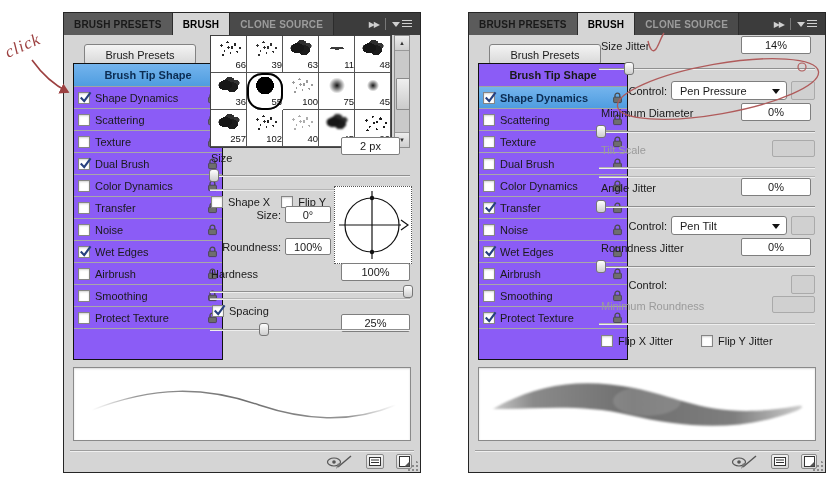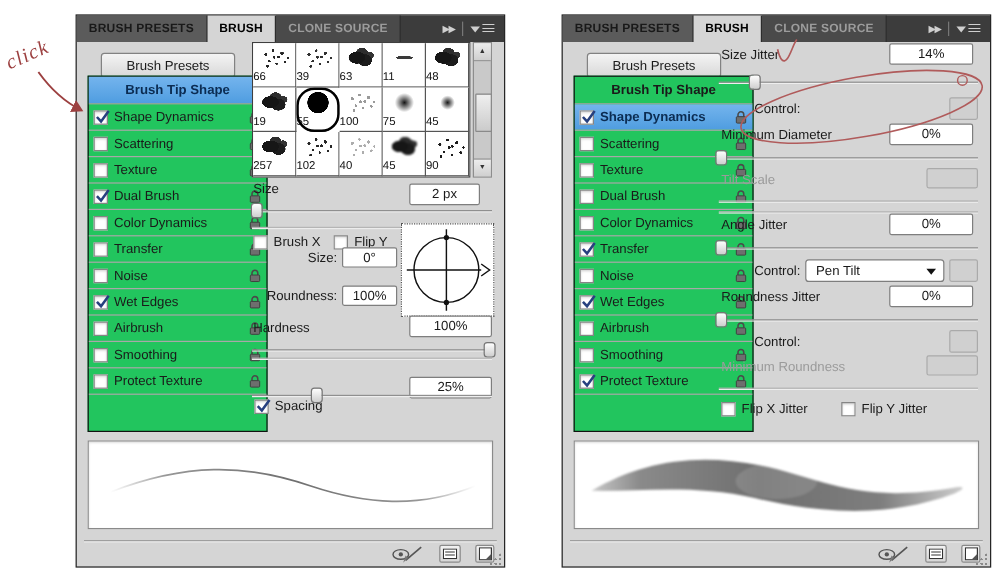--- a/index.html
+++ b/index.html
@@ -23,39 +23,39 @@
   .pmenu{display:flex;align-items:center;gap:2px;}
   .pmenu .tri{width:0;height:0;border-left:4px solid transparent;border-right:4px solid transparent;border-top:5px solid #cfcfcf;}
   .pmenu .bars{width:10px;height:8px;background:repeating-linear-gradient(#cfcfcf 0 1px,transparent 1px 3px);}
 
   .btn{position:absolute;left:20px;top:31px;width:112px;height:21px;box-sizing:border-box;
     background:linear-gradient(#f4f4f4,#d8d8d8);border:1px solid #828282;border-radius:3px;
     display:flex;align-items:center;justify-content:center;color:#1a1a1a;}
 
   
   .sidebar{position:absolute;left:9px;top:50px;width:150px;height:297px;box-sizing:border-box;
-    background:#22c55e;border:1px solid #111;}
+    background:#8b5cf6;border:1px solid #111;}
   .sb-header{height:22px;line-height:22px;text-align:center;font-weight:bold;border-bottom:1px solid #a2a2a2;}
   .sb-header.sel{background:linear-gradient(#74b4ed,#4f9de0);color:#0b2c52;}
   .sb-row{height:22px;display:flex;align-items:center;border-bottom:1px solid #a8a8a8;padding:0 4px;box-sizing:border-box;}
   .sb-row.sel{background:linear-gradient(#74b4ed,#4f9de0);}
   .sb-row.sel .sb-label{color:#0b2c52;font-weight:bold;}
   .sb-label{margin-left:5px;flex:1;white-space:nowrap;}
   .cb{position:relative;width:12px;height:12px;box-sizing:border-box;background:#fff;border:1px solid #858585;
     box-shadow:inset 0 1px 2px rgba(0,0,0,.18);flex:0 0 auto;}
   .cb svg{position:absolute;left:0;top:-2px;overflow:visible;}
   .lock{width:13px;flex:0 0 auto;display:flex;justify-content:flex-end;}
 
   
   .grid{position:absolute;left:146px;top:22px;width:182px;height:113px;box-sizing:border-box;
     background:#fff;border:1px solid #3f3f3f;display:grid;grid-template-columns:repeat(5,36px);grid-auto-rows:37px;}
   .gcell{border-right:1px solid #555;border-bottom:1px solid #555;box-sizing:border-box;background:#fff;position:relative;}
   .gcell.sel{outline:2px solid #000;outline-offset:-2px;z-index:2;border-radius:15px;}
   .thumb{width:30px;height:21px;margin:2px auto 0;background-repeat:no-repeat;}
-  .gnum{text-align:left;font-size:9.5px;color:#111;line-height:12px;}
+  .gnum{text-align:right;font-size:9.5px;color:#111;line-height:12px;}
   .thumb[data-type="solid"]{background-image:radial-gradient(circle 9px at 50% 50%,#000 97%,transparent);}
   .thumb[data-type="softdot"]{background-image:radial-gradient(circle at 50% 50%,rgba(0,0,0,.92),rgba(0,0,0,0) 8px);}
   .thumb[data-type="softdot-small"]{background-image:radial-gradient(circle at 50% 50%,rgba(0,0,0,.9),rgba(0,0,0,0) 6px);}
   .thumb[data-type="dash"]{background-image:radial-gradient(ellipse 7px 1.5px at 50% 48%,#3a3a3a 97%,transparent);}
   .thumb[data-type="leaf"],.thumb[data-type="leaf-blur"]{background-image:
     radial-gradient(ellipse 7px 5px at 38% 48%,#161616 98%,transparent),
     radial-gradient(ellipse 6px 5px at 60% 58%,#1c1c1c 98%,transparent),
     radial-gradient(ellipse 5px 4px at 52% 28%,#2d2d2d 98%,transparent),
     radial-gradient(ellipse 4px 3px at 72% 38%,#333 98%,transparent);}
   .thumb[data-type="leaf-blur"]{filter:blur(1.1px);}
@@ -284,21 +284,21 @@
         <div class="gcell">
           <div class="thumb" data-type="dash"></div>
           <div class="gnum">11</div>
         </div>
         <div class="gcell">
           <div class="thumb" data-type="leaf"></div>
           <div class="gnum">48</div>
         </div>
         <div class="gcell">
           <div class="thumb" data-type="leaf"></div>
-          <div class="gnum">19</div>
+          <div class="gnum">36</div>
         </div>
         <div class="gcell sel">
           <div class="thumb" data-type="solid"></div>
           <div class="gnum">55</div>
         </div>
         <div class="gcell">
           <div class="thumb" data-type="speckle-light"></div>
           <div class="gnum">100</div>
         </div>
         <div class="gcell">
@@ -330,29 +330,29 @@
           <div class="gnum">90</div>
         </div>
       </div>
   <div class="sbar">
     <div class="sbtn">▲</div>
     <div class="sthumb"></div>
     <div class="sbtn dn">▼</div>
   </div>
 
   <div class="lbl" style="left:147px;top:139px;">Size</div>
-  <div class="vbox" style="left:277px;top:140px;width:59px;height:18px;">2 px</div>
+  <div class="vbox" style="left:277px;top:124px;width:59px;height:18px;">2 px</div>
   <div class="slider" style="left:146px;top:156px;width:200px;">
         <div class="thumb-s" style="left: calc(2% - 5px);"></div>
       </div>
   <div class="divider" style="left:146px;top:176px;width:200px;"></div>
 
   <div class="ckrow" style="left:147px;top:183px;">
     <span class="cb"></span>
-    <span>Brush X</span>
+    <span>Shape X</span>
     <span class="cb" style="margin-left:6px"></span>
     <span>Flip Y</span>
   </div>
 
   <div class="anglebox">
     <svg width="76" height="76" viewBox="0 0 76 76">
       <circle cx="37" cy="38" r="27" fill="none" stroke="#111" stroke-width="1.2"></circle>
       <line x1="4" y1="38" x2="66" y2="38" stroke="#111" stroke-width="1.2"></line>
       <path d="M66 33 L73 38 L66 43" fill="none" stroke="#111" stroke-width="1.2"></path>
       <line x1="37" y1="4" x2="37" y2="72" stroke="#111" stroke-width="1.2"></line>
@@ -366,21 +366,21 @@
   <div class="lbl r" style="left:147px;top:228px;width:70px;">Roundness:</div>
   <div class="vbox" style="left:221px;top:225px;width:46px;height:17px;">100%</div>
 
   <div class="lbl" style="left:147px;top:255px;">Hardness</div>
   <div class="vbox" style="left:277px;top:250px;width:69px;height:18px;">100%</div>
   <div class="slider" style="left:146px;top:272px;width:200px;">
         <div class="thumb-s" style="left: calc(99% - 5px);"></div>
       </div>
   <div class="divider" style="left:146px;top:285px;width:200px;"></div>
 
-  <div class="ckrow" style="left:148px;top:292px;margin-top:28px;">
+  <div class="ckrow" style="left:148px;top:292px;">
     <span class="cb">
           <svg width="13" height="13" viewBox="0 0 11 11">
             <path d="M1.5 5.5 L4.4 8.6 L9.8 1.2" fill="none" stroke="#27407f" stroke-width="1.8"></path>
           </svg>
         </span>
     <span>Spacing</span>
   </div>
   <div class="vbox" style="left:277px;top:301px;width:69px;height:18px;">25%</div>
   <div class="slider" style="left:146px;top:310px;width:200px;">
         <div class="thumb-s" style="left: calc(27% - 5px);"></div>
@@ -570,20 +570,21 @@
         </div>
       </div>
 
   <div class="lbl" style="left:132px;top:27px;">Size Jitter</div>
   <div class="vbox" style="left:272px;top:23px;width:70px;height:18px;">14%</div>
   <div class="slider" style="left:130px;top:49px;width:216px;">
         <div class="thumb-s" style="left: calc(14% - 5px);"></div>
       </div>
 
   <div class="lbl r" style="left:130px;top:72px;width:68px;">Control:</div>
+  <div class="ddl" style="left:202px;top:68px;width:116px;height:19px;">Pen Pressure</div>
   <div class="vbox dis" style="left:322px;top:68px;width:24px;height:19px;"></div>
 
   <div class="lbl" style="left:132px;top:94px;">Minimum Diameter</div>
   <div class="vbox" style="left:272px;top:90px;width:70px;height:18px;">0%</div>
   <div class="slider" style="left:130px;top:112px;width:216px;">
         <div class="thumb-s" style="left: calc(1% - 5px);"></div>
       </div>
 
   <div class="lbl dis" style="left:132px;top:131px;">Tilt Scale</div>
   <div class="vbox dis" style="left:303px;top:127px;width:43px;height:17px;"></div>

